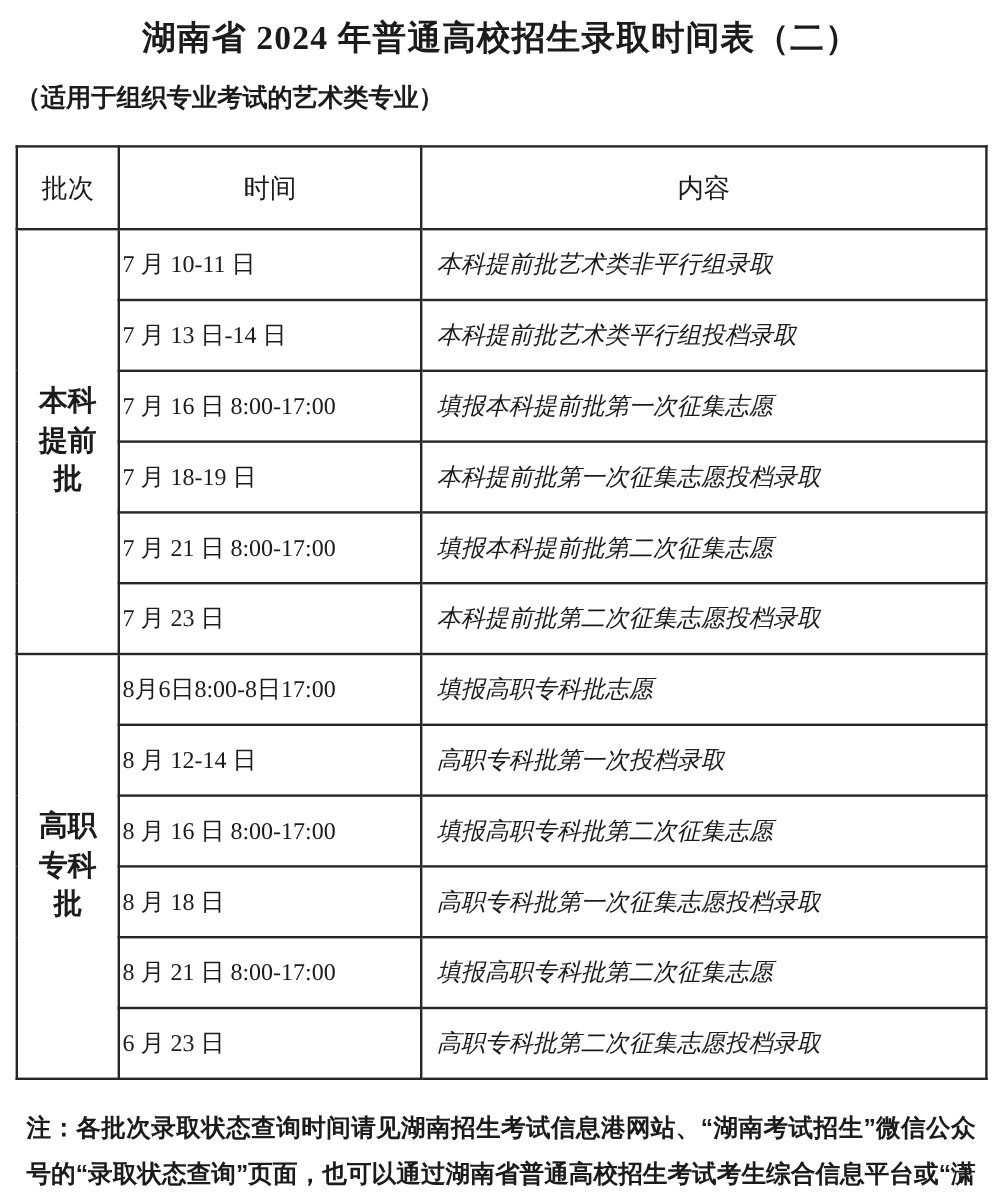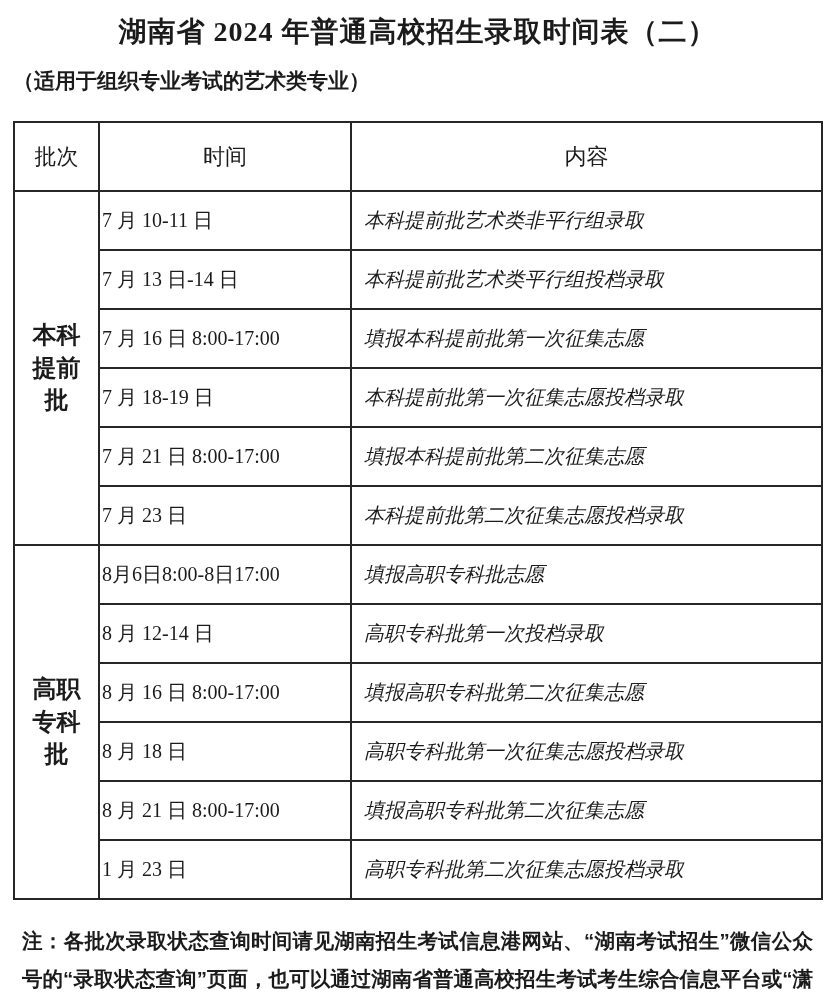--- a/index.html
+++ b/index.html
@@ -152,21 +152,21 @@
         </tr>
         <tr>
           <td class="time-cell">8 月 18 日</td>
           <td class="content-cell">高职专科批第一次征集志愿投档录取</td>
         </tr>
         <tr>
           <td class="time-cell">8 月 21 日 8:00-17:00</td>
           <td class="content-cell">填报高职专科批第二次征集志愿</td>
         </tr>
         <tr>
-          <td class="time-cell">1 月 23 日</td>
+          <td class="time-cell">6 月 23 日</td>
           <td class="content-cell">高职专科批第二次征集志愿投档录取</td>
         </tr>
       </tbody>
   </table>
 
   <div class="footer-note">注：各批次录取状态查询时间请见湖南招生考试信息港网站、“湖南考试招生”微信公众号的“录取状态查询”页面，也可以通过湖南省普通高校招生考试考生综合信息平台或“潇湘高考”APP 查看。</div>
 
 </div>
 
 </body></html>

